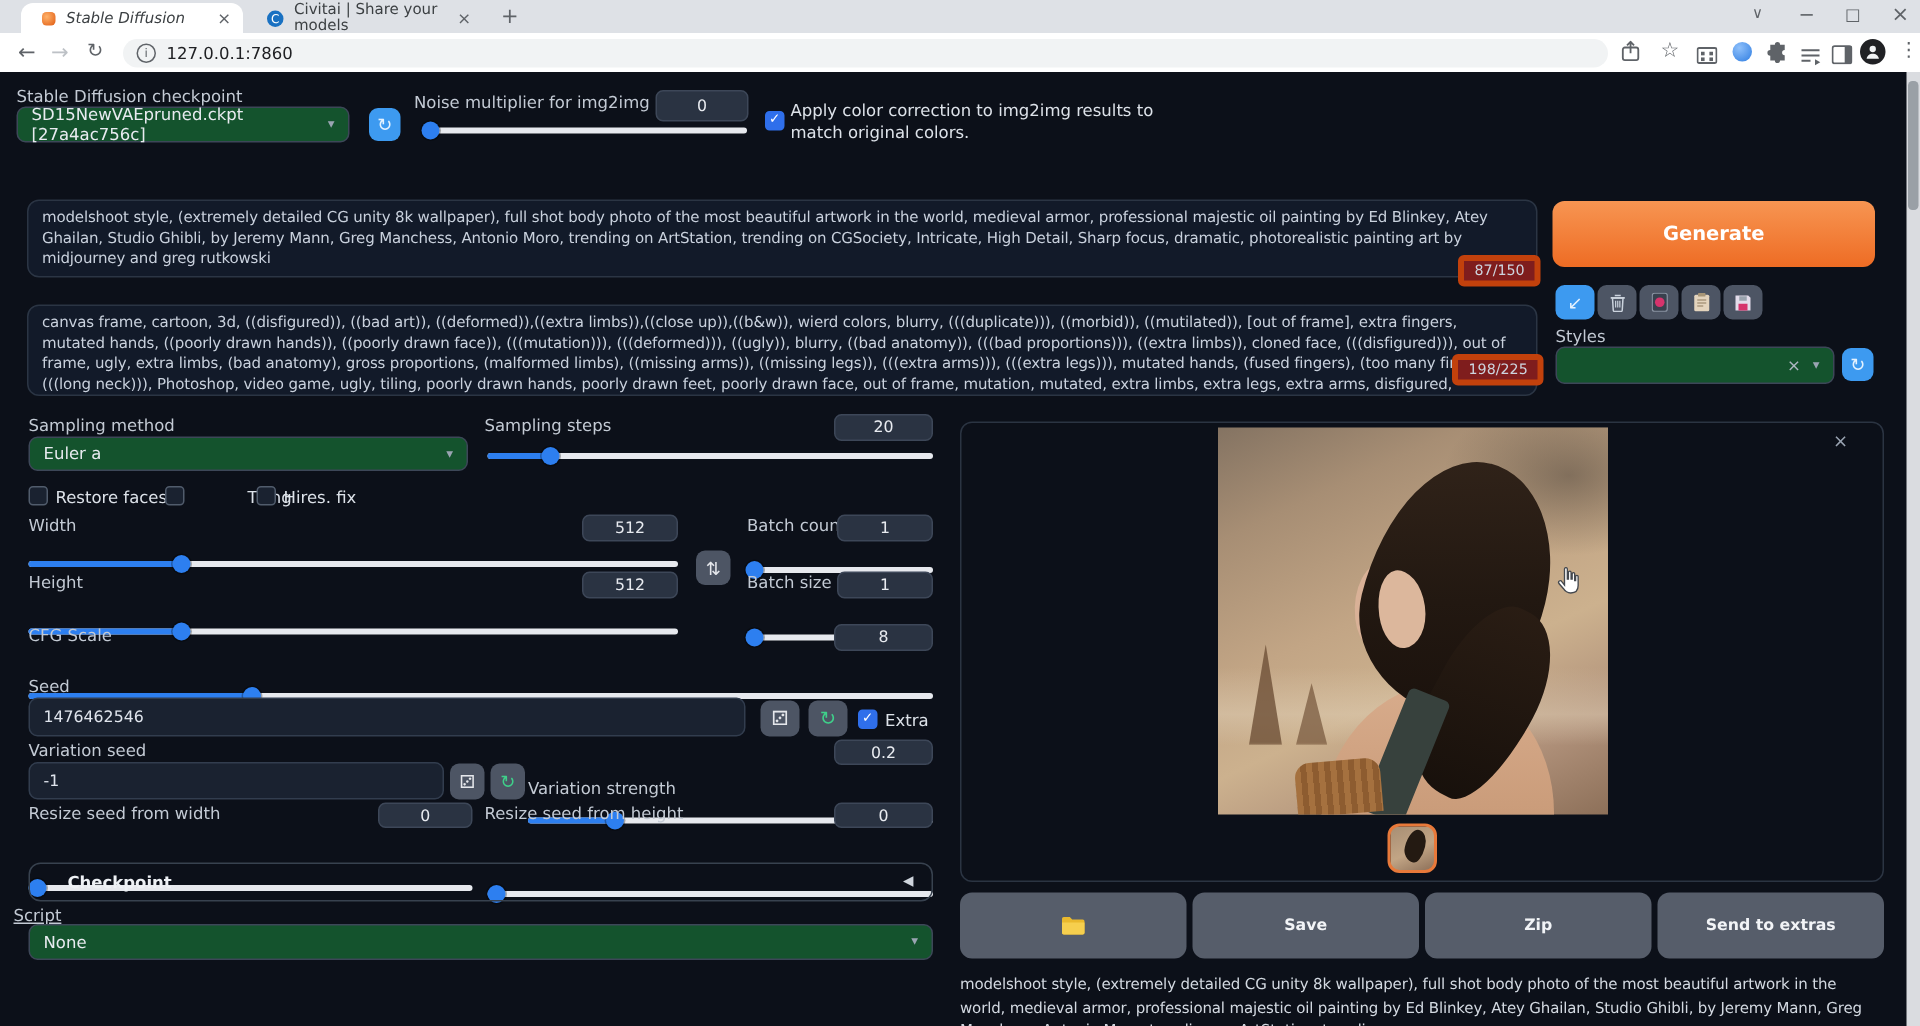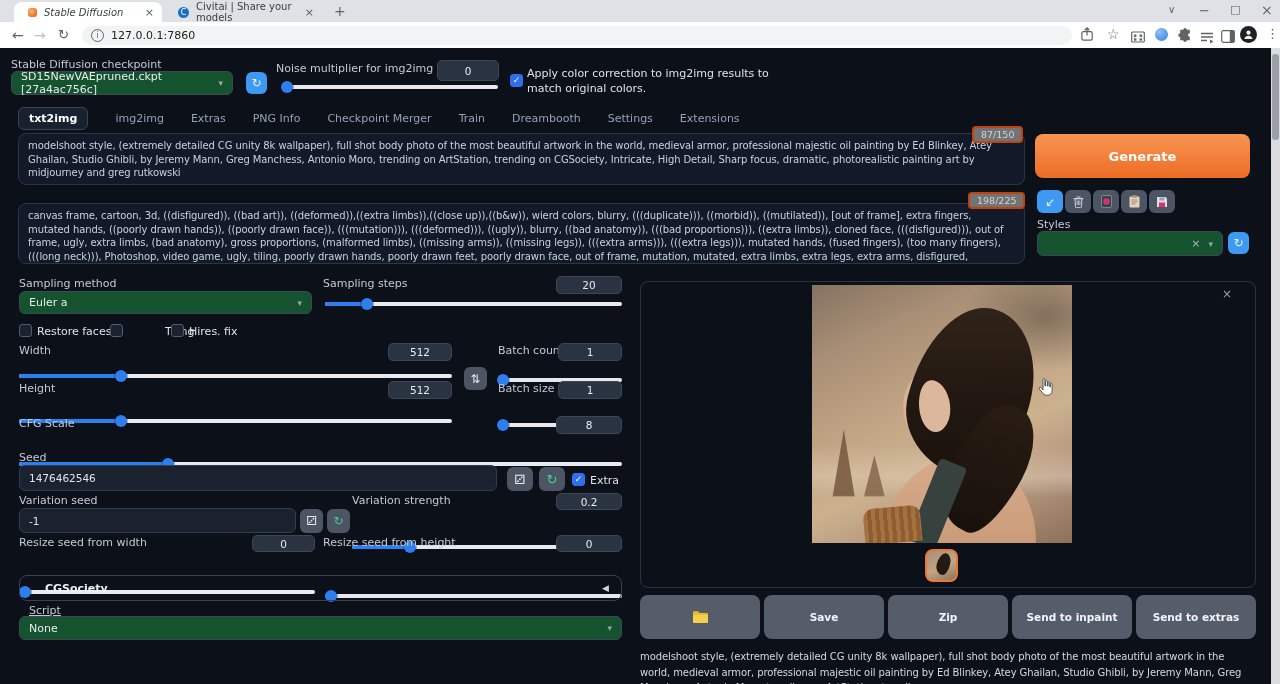--- a/index.html
+++ b/index.html
@@ -29,21 +29,21 @@
   .caret{color:#9aa4b2;font-size:9px;}
   .track{background:#e7e9ee;border-radius:2px;height:4px;position:relative;}
   .fill{position:absolute;left:0;top:0;height:4px;border-radius:2px;background:#2d7ff0;}
   .knob{position:absolute;top:-4px;width:12px;height:12px;border-radius:50%;background:#2d7ff0;transform:translateX(-50%);box-shadow:0 0 0 1px rgba(0,0,0,.3);}
   .cb{width:13px;height:13px;border:1px solid #515c6c;border-radius:3px;background:#1a2230;box-sizing:border-box;}
   .cb.on{background:#2f6feb;border-color:#2f6feb;display:flex;align-items:center;justify-content:center;color:#fff;font-size:9px;line-height:1;}
   .gbtn{background:#4d5564;border-radius:6px;display:flex;align-items:center;justify-content:center;color:#e5e7eb;box-sizing:border-box;}
   .bluebtn{background:#3d9af0;border-radius:6px;display:flex;align-items:center;justify-content:center;color:#e4f2ff;}
   .tarea{background:#121a29;border:1px solid #2b3544;border-radius:8px;color:#c9d1dd;font-size:10px;line-height:13.5px;
     padding:5px 9px;resize:none;font-family:"DejaVu Sans",sans-serif;letter-spacing:-0.1px;overflow:hidden;box-sizing:border-box;}
-  .badge{background:#737373;border:2px solid #c2410c;border-radius:4px;color:#cdd4de;font-size:9.5px;padding:1px 7px;}
+  .badge{background:#7f1d1d;border:4px solid #c2410c;border-radius:4px;color:#cdd4de;font-size:9.5px;padding:1px 7px;margin-top:44px;}
   .navtab{font-size:11px;color:#98a2b0;}
   .navtab.active{background:#18212f;border:1px solid #3b4456;border-radius:6px;color:#fff;font-weight:bold;padding:4px 10px;}
   .txtin{background:#1a2230;border:1px solid #323d4e;border-radius:6px;color:#dfe4ec;font-size:10.5px;padding:0 9px;
     font-family:"DejaVu Sans",sans-serif;box-sizing:border-box;}
   .obtn{background:#565d6a;border-radius:8px;color:#f2f4f7;font-size:10.5px;font-weight:600;display:flex;align-items:center;
     justify-content:center;text-align:center;line-height:15px;padding:0 10px;box-sizing:border-box;}
   .gen{background:linear-gradient(180deg,#f79552 0%,#ee6c24 100%);border-radius:8px;color:#fff;font-weight:bold;font-size:13px;
     display:flex;align-items:center;justify-content:center;}
   .frame{border:1px solid #2b3442;border-radius:8px;box-sizing:border-box;}
 </style>
@@ -139,31 +139,20 @@
 
   <div class="a lbl" style="left:276px;top:62px;">Noise multiplier for img2img</div>
   <div class="a valbox" style="left:437px;top:60px;width:62px;height:21px;">0</div>
   <div class="a track" style="left:283px;top:85px;width:215px;">
     <div class="knob" style="left:2%;"></div>
   </div>
 
   <div class="a cb on" style="left:510px;top:74px;">✓</div>
   <div class="a lbl" style="left:527px;top:67px;width:262px;white-space:normal;line-height:14.5px;color:#dde2e9;">Apply color correction to img2img results to match original colors.</div>
 
-  <div class="a" style="left:18px;top:106px;height:25px;display:flex;align-items:center;gap:27px;">
-    <span class="navtab active">txt2img</span>
-    <span class="navtab">img2img</span>
-    <span class="navtab">Extras</span>
-    <span class="navtab">PNG Info</span>
-    <span class="navtab">Checkpoint Merger</span>
-    <span class="navtab">Train</span>
-    <span class="navtab">Dreambooth</span>
-    <span class="navtab">Settings</span>
-    <span class="navtab">Extensions</span>
-  </div>
 
   <textarea class="a tarea" style="left: 18px; top: 133px; width: 1007px; height: 52px;">modelshoot style, (extremely detailed CG unity 8k wallpaper), full shot body photo of the most beautiful artwork in the world, medieval armor, professional majestic oil painting by Ed Blinkey, Atey Ghailan, Studio Ghibli, by Jeremy Mann, Greg Manchess, Antonio Moro, trending on ArtStation, trending on CGSociety, Intricate, High Detail, Sharp focus, dramatic, photorealistic painting art by midjourney and greg rutkowski</textarea>
   <div class="a badge" style="left:972px;top:126px;">87/150</div>
 
   <textarea class="a tarea" style="left: 18px; top: 203px; width: 1007px; height: 61px;">canvas frame, cartoon, 3d, ((disfigured)), ((bad art)), ((deformed)),((extra limbs)),((close up)),((b&amp;w)), wierd colors, blurry, (((duplicate))), ((morbid)), ((mutilated)), [out of frame], extra fingers, mutated hands, ((poorly drawn hands)), ((poorly drawn face)), (((mutation))), (((deformed))), ((ugly)), blurry, ((bad anatomy)), (((bad proportions))), ((extra limbs)), cloned face, (((disfigured))), out of frame, ugly, extra limbs, (bad anatomy), gross proportions, (malformed limbs), ((missing arms)), ((missing legs)), (((extra arms))), (((extra legs))), mutated hands, (fused fingers), (too many fingers), (((long neck))), Photoshop, video game, ugly, tiling, poorly drawn hands, poorly drawn feet, poorly drawn face, out of frame, mutation, mutated, extra limbs, extra legs, extra arms, disfigured, deformed, cross-eye, body out of frame, blurry, bad art, bad anatomy, 3d render</textarea>
   <div class="a badge" style="left:968px;top:192px;">198/225</div>
 
   <div class="a lbl" style="left:19px;top:277px;">Sampling method</div>
   <div class="a dd" style="left:19px;top:291px;width:293px;height:23px;">
     <span>Euler a</span>
@@ -236,21 +225,21 @@
 
   <div class="a lbl" style="left:19px;top:494px;">Variation seed</div>
   <input class="a txtin" style="left: 19px; top: 508px; width: 277px; height: 25px;" readonly="" value="-1">
   <div class="a gbtn" style="left:300px;top:509px;width:23px;height:24px;font-size:12px;">
       <span>⚂</span>
     </div>
   <div class="a gbtn" style="left:327px;top:509px;width:23px;height:24px;font-size:12px;color:#3fd08a;">
       <span>↻</span>
     </div>
 
-  <div class="a lbl" style="left:352px;top:494px;">Variation strength</div>
+  <div class="a lbl" style="left:352px;top:519px;">Variation strength</div>
   <div class="a valbox" style="left:556px;top:493px;width:66px;height:17px;">0.2</div>
   <div class="a track" style="left:352px;top:517px;width:270px;">
     <div class="fill" style="width:21.5%;"></div>
       <div class="knob" style="left:21.5%;"></div>
   </div>
 
   <div class="a lbl" style="left:19px;top:536px;">Resize seed from width</div>
   <div class="a valbox" style="left:252px;top:535px;width:63px;height:17px;">0</div>
   <div class="a track" style="left:19px;top:558px;width:296px;">
     <div class="fill" style="width:2%;"></div>
@@ -258,25 +247,25 @@
   </div>
 
   <div class="a lbl" style="left:323px;top:536px;">Resize seed from height</div>
   <div class="a valbox" style="left:556px;top:535px;width:66px;height:17px;">0</div>
   <div class="a track" style="left:325px;top:558px;width:297px;">
     <div class="fill" style="width:2%;"></div>
       <div class="knob" style="left:2%;"></div>
   </div>
 
   <div class="a frame" style="left:19px;top:575px;width:603px;height:26px;display:flex;align-items:center;justify-content:space-between;padding:0 12px 0 25px;box-sizing:border-box;border-color:#38424f;">
-    <span style="font-size:11px;color:#eef1f5;font-weight:bold;">CGSociety</span>
+    <span style="font-size:11px;color:#eef1f5;font-weight:bold;">Checkpoint</span>
     <span style="font-size:9px;color:#cfd5dd;">◀</span>
   </div>
 
-  <div class="a lbl" style="left:29px;top:604px;text-decoration:underline;">Script</div>
+  <div class="a lbl" style="left:9px;top:604px;text-decoration:underline;">Script</div>
   <div class="a dd" style="left:19px;top:616px;width:603px;height:24px;">
     <span>None</span>
     <span class="caret">▾</span>
   </div>
 
   <div class="a gen" style="left:1035px;top:134px;width:215px;height:44px;">Generate</div>
 
   <div class="a bluebtn" style="left:1037px;top:190px;width:26px;height:23px;font-size:12px;">
       <span>↙</span>
     </div>
@@ -350,19 +339,18 @@
 
   <div class="a" style="left:640px;top:595px;width:616px;height:44px;display:flex;gap:4px;">
     <div class="obtn" style="flex:1;">
       <svg width="17" height="14" viewBox="0 0 17 14">
           <path d="M1 2.5 a1.2 1.2 0 0 1 1.2 -1.2 h4l1.6 1.7h7a1.2 1.2 0 0 1 1.2 1.2 v7.6a1.2 1.2 0 0 1 -1.2 1.2 H2.2A1.2 1.2 0 0 1 1 11.8z" fill="#eab92d"></path>
           <path d="M1 5h15v6.8a1.2 1.2 0 0 1 -1.2 1.2H2.2A1.2 1.2 0 0 1 1 11.8z" fill="#f6cf4e"></path>
         </svg>
     </div>
     <div class="obtn" style="flex:1;">Save</div>
     <div class="obtn" style="flex:1;">Zip</div>
-    <div class="obtn" style="flex:1;">Send to inpaint</div>
     <div class="obtn" style="flex:1;">Send to extras</div>
   </div>
 
   <div class="a" style="left:640px;top:649px;width:612px;font-size:10px;line-height:15.5px;color:#d3d9e1;letter-spacing:-0.1px;">modelshoot style, (extremely detailed CG unity 8k wallpaper), full shot body photo of the most beautiful artwork in the world, medieval armor, professional majestic oil painting by Ed Blinkey, Atey Ghailan, Studio Ghibli, by Jeremy Mann, Greg Manchess, Antonio Moro, trending on ArtStation, trending on</div>
 
 </div>
 
 </body></html>

